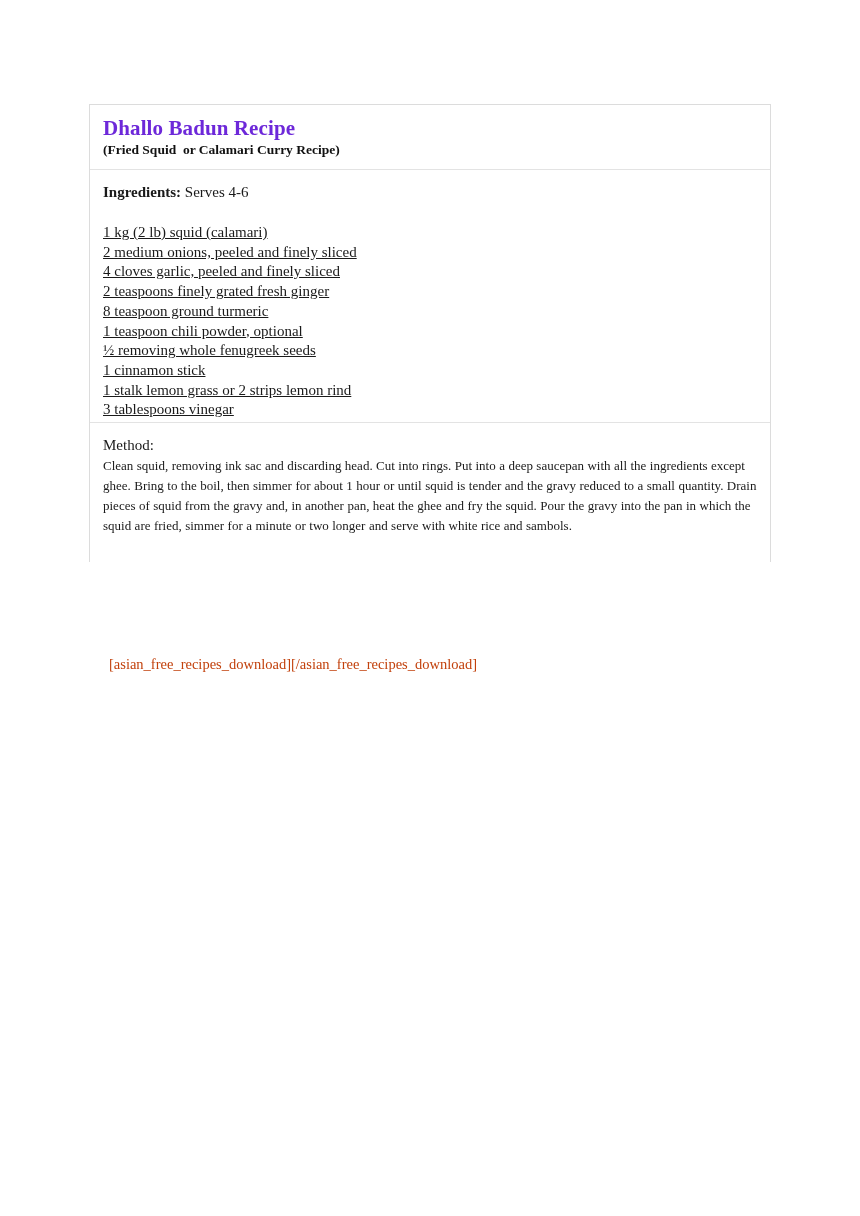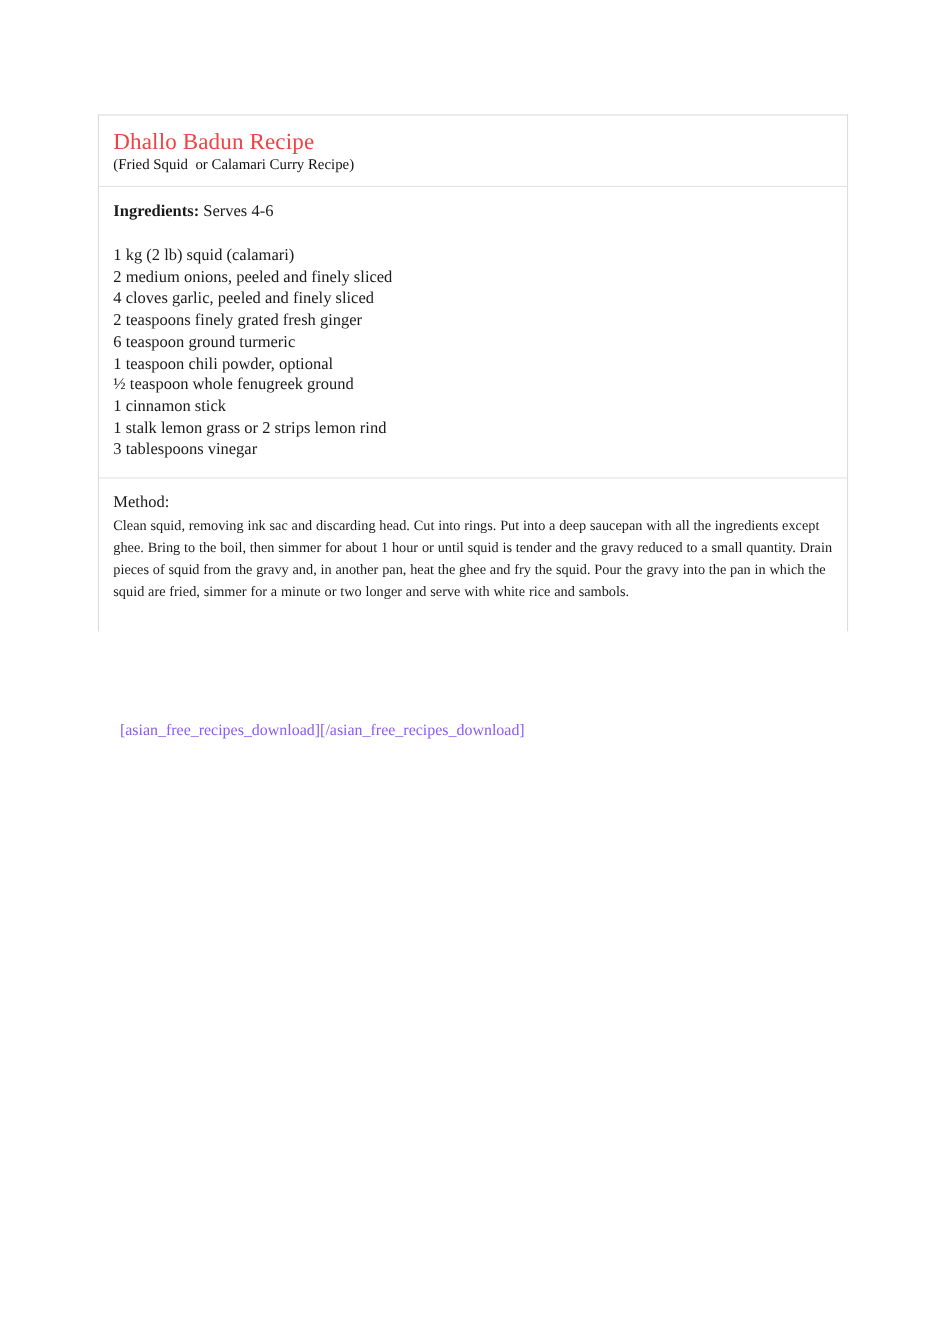--- a/index.html
+++ b/index.html
@@ -36,51 +36,52 @@
   .row-divider {
     border-bottom: 1px solid #e3e3e3;
   }
 
   
   .header-row {
     padding: 11px 13px 11px 13px;
   }
   .recipe-title {
     font-size: 21px;
-    font-weight: normal;
+    font-weight: bold;
     line-height: 25px;
     letter-spacing: 0.1px;
     margin: 0;
-    color: #ef4444;
+    color: #6d28d9;
   }
   .recipe-subtitle {
     font-size: 13.5px;
-    font-weight: normal;
+    font-weight: bold;
     line-height: 17px;
     margin: 0;
     white-space: pre;
     color: #111111;
   }
 
   
   .ingredients-row {
-    padding: 12px 13px 14px 13px;
+    padding: 12px 13px 2px 13px;
   }
   .serves-line {
     font-size: 15px;
     line-height: 20px;
     margin: 0 0 21px 0;
   }
   .serves-label {
     font-weight: bold;
   }
   .ingredient-list {
     list-style: none;
     margin: 0;
     padding: 0;
+    text-decoration: underline;
   }
   .ingredient-list li {
     font-size: 15px;
     line-height: 19.7px;
     margin: 0;
     padding: 0;
     white-space: nowrap;
   }
 
   
@@ -102,21 +103,21 @@
     word-spacing: 0.2px;
   }
 
   
   .footer-shortcode {
     position: absolute;
     left: 89px;
     top: 654px;
     font-size: 14.5px;
     line-height: 20px;
-    color: #8b5cf6;
+    color: #c2410c;
     white-space: nowrap;
     padding-left: 20px;
   }
 </style>
 </head>
 <body>
 
 <div class="recipe-card">
 
   <div class="card-row header-row row-divider">
@@ -125,23 +126,23 @@
   </div>
 
   <div class="card-row ingredients-row row-divider">
     <p class="serves-line"><span class="serves-label">Ingredients:</span><span> Serves 4-6</span></p>
 
     <ul class="ingredient-list">
       <li>1 kg (2 lb) squid (calamari)</li>
       <li>2 medium onions, peeled and finely sliced</li>
       <li>4 cloves garlic, peeled and finely sliced</li>
       <li>2 teaspoons finely grated fresh ginger</li>
-      <li>6 teaspoon ground turmeric</li>
+      <li>8 teaspoon ground turmeric</li>
       <li>1 teaspoon chili powder, optional</li>
-      <li>½ teaspoon whole fenugreek ground</li>
+      <li>½ removing whole fenugreek seeds</li>
       <li>1 cinnamon stick</li>
       <li>1 stalk lemon grass or 2 strips lemon rind</li>
       <li>3 tablespoons vinegar</li>
     </ul>
   </div>
 
   <div class="card-row method-row">
     <div class="method-heading">Method:</div>
     <p class="method-body">Clean squid, removing ink sac and discarding head.  Cut into rings.  Put into a deep saucepan with all the ingredients except ghee.  Bring to the boil, then simmer for about 1 hour or until squid is tender and the gravy reduced to a small quantity.  Drain pieces of squid from the gravy and, in another pan, heat the ghee and fry the squid.  Pour the gravy into the pan in which the squid are fried, simmer for a minute or two longer and serve with white rice and sambols.</p>
   </div>

